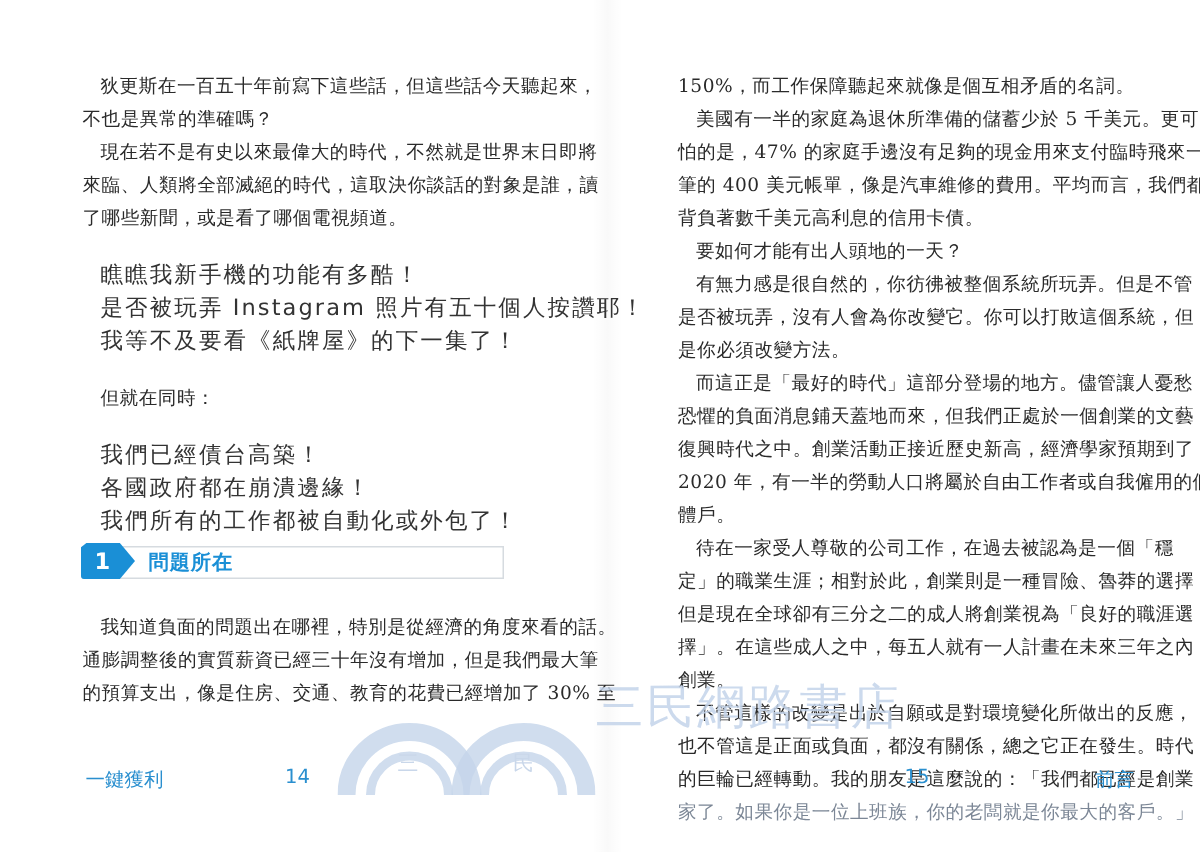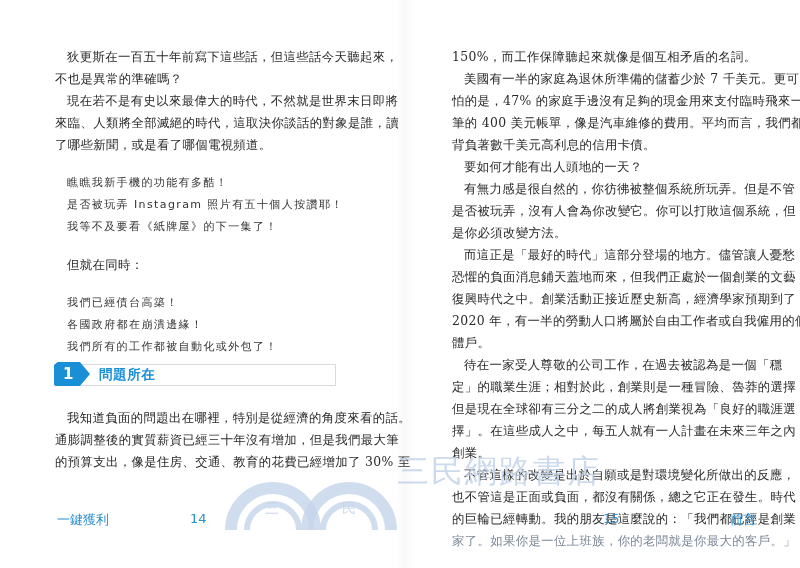--- a/index.html
+++ b/index.html
@@ -22,21 +22,21 @@
   .left .text-block { left: 55px; width: 280px; }
   .right .text-block { left: 52px; width: 285px; }
 
   .line {
     position: absolute; left: 0; white-space: nowrap;
     font-size: 12.4px; line-height: 16px; letter-spacing: 0.35px;
   }
   .line.indent { padding-left: 12px; }
   .line.quote {
     left: 12px; font-family: "DejaVu Sans", "Liberation Sans", sans-serif;
-    font-size: 11px; letter-spacing: 1.4px; color: #333; text-align: right;
+    font-size: 15px; letter-spacing: 1.4px; color: #333; text-align: right;
   }
   .line.faded { color: #7c8796; }
 
   .section-heading {
     position: absolute; left: 55px; top: 364px; width: 280px; height: 20px;
     border: 1px solid #d6dbe0; border-left: none; background: #fff;
   }
   .section-num {
     position: absolute; left: -1px; top: -3px; width: 36px; height: 24px;
     background: #1a8fd6; color: #fff;
@@ -109,21 +109,21 @@
       <div class="line" style="top:44px">的預算支出，像是住房、交通、教育的花費已經增加了 30% 至</div>
     </div>
 
     <div class="footer" style="left:57px">一鍵獲利</div>
     <div class="footer" style="left:190px">14</div>
   </div>
 
   <div class="page right">
     <div class="text-block" id="right-body" style="top:49px">
         <div class="line" style="top: 0px;">150%，而工作保障聽起來就像是個互相矛盾的名詞。</div>
-        <div class="line indent" style="top: 22px;">美國有一半的家庭為退休所準備的儲蓄少於 7 千美元。更可</div>
+        <div class="line indent" style="top: 22px;">美國有一半的家庭為退休所準備的儲蓄少於 5 千美元。更可</div>
         <div class="line" style="top: 44px;">怕的是，47% 的家庭手邊沒有足夠的現金用來支付臨時飛來一</div>
         <div class="line" style="top: 66px;">筆的 400 美元帳單，像是汽車維修的費用。平均而言，我們都</div>
         <div class="line" style="top: 88px;">背負著數千美元高利息的信用卡債。</div>
         <div class="line indent" style="top: 110px;">要如何才能有出人頭地的一天？</div>
         <div class="line indent" style="top: 132px;">有無力感是很自然的，你彷彿被整個系統所玩弄。但是不管</div>
         <div class="line" style="top: 154px;">是否被玩弄，沒有人會為你改變它。你可以打敗這個系統，但</div>
         <div class="line" style="top: 176px;">是你必須改變方法。</div>
         <div class="line indent" style="top: 198px;">而這正是「最好的時代」這部分登場的地方。儘管讓人憂愁</div>
         <div class="line" style="top: 220px;">恐懼的負面消息鋪天蓋地而來，但我們正處於一個創業的文藝</div>
         <div class="line" style="top: 242px;">復興時代之中。創業活動正接近歷史新高，經濟學家預期到了</div>

